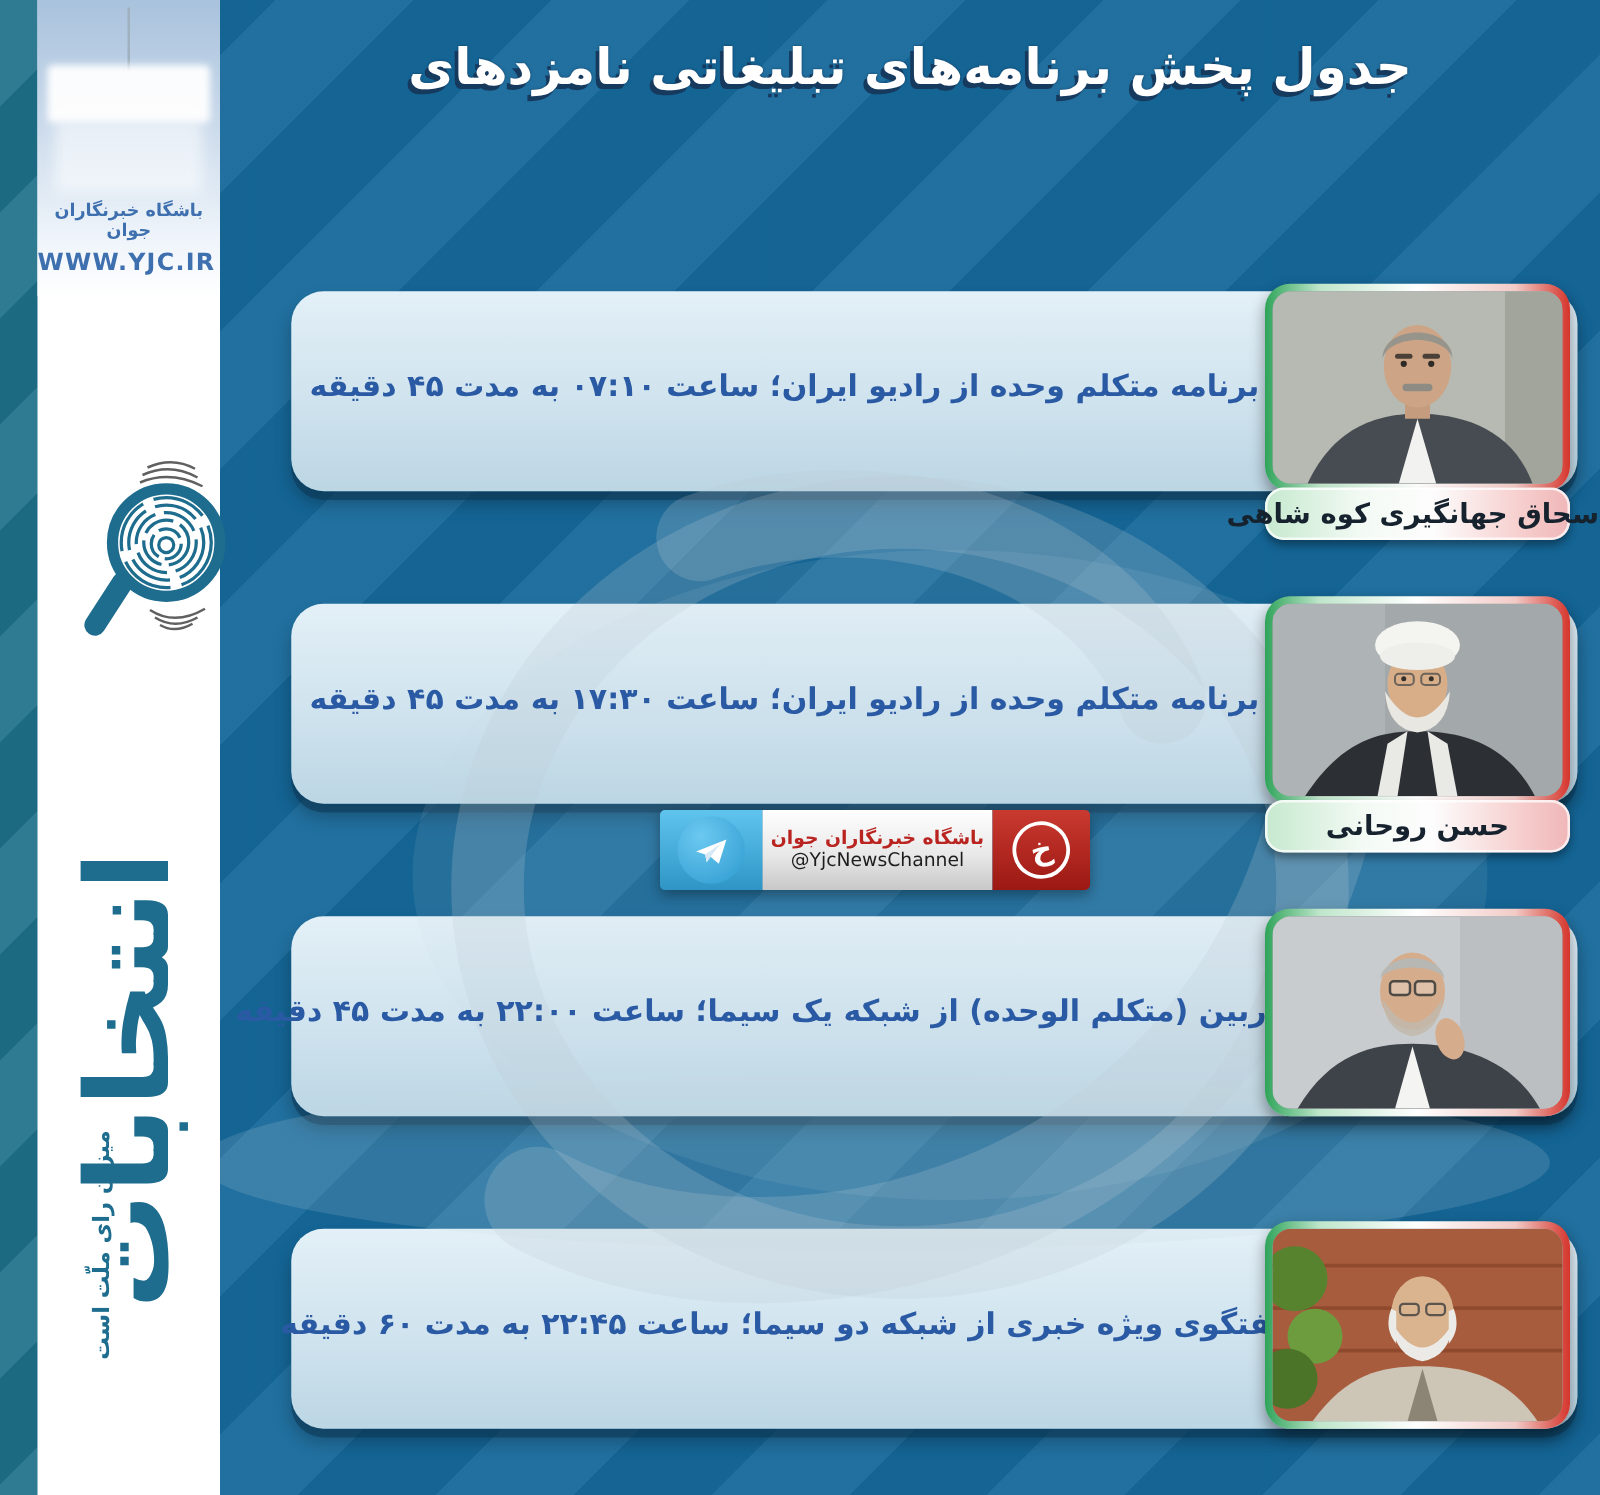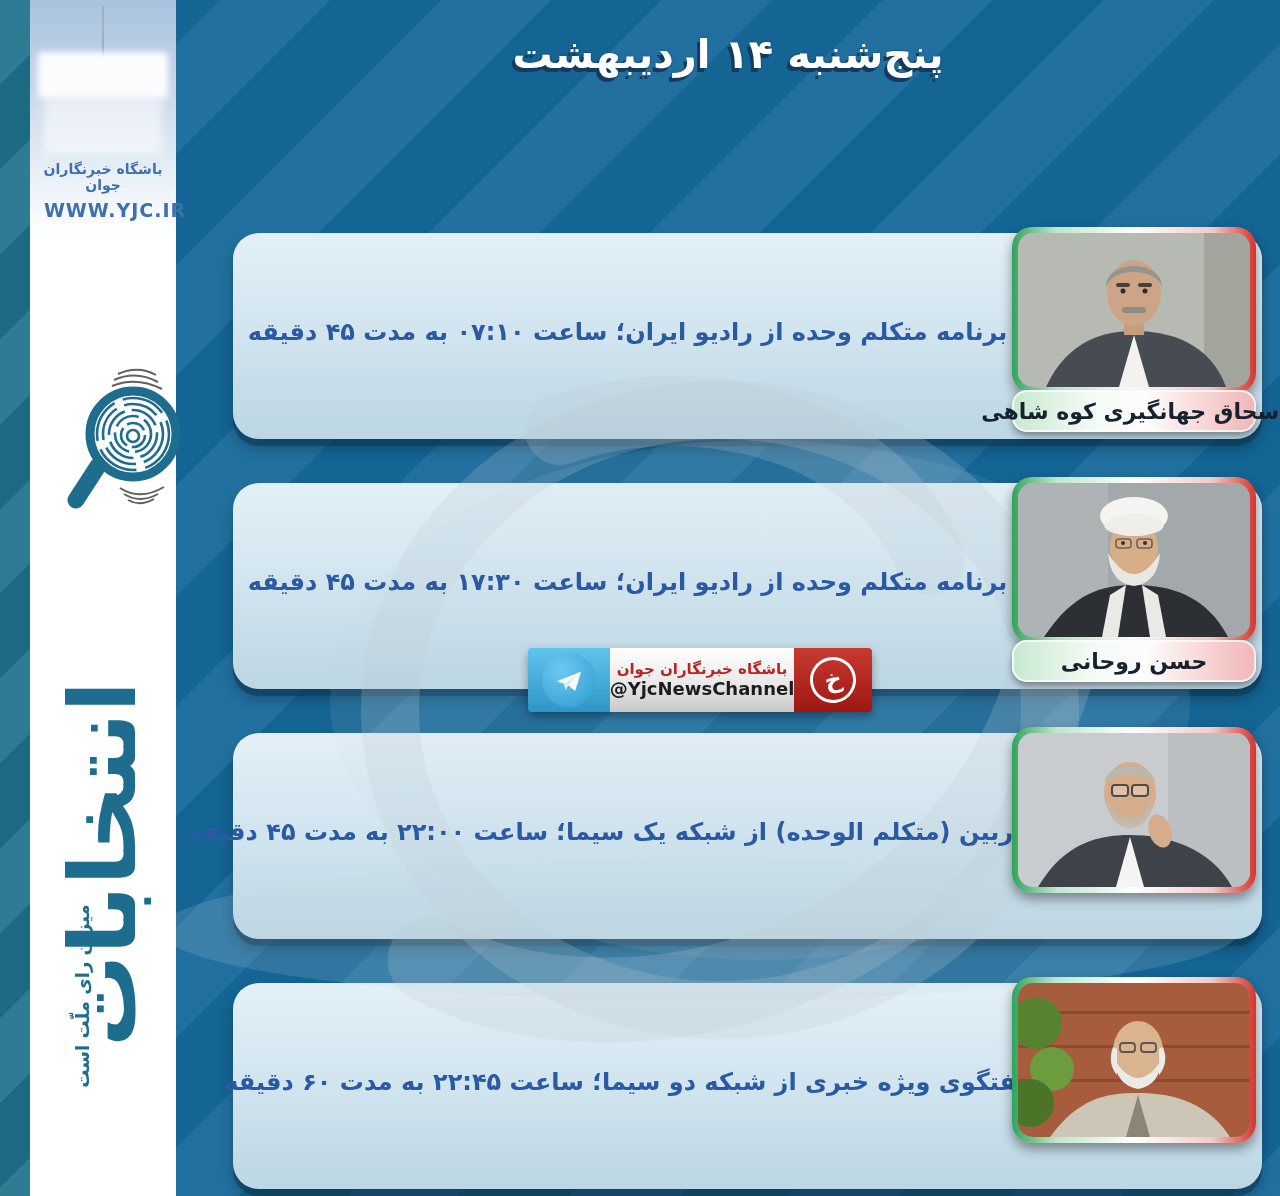--- a/index.html
+++ b/index.html
@@ -15,21 +15,21 @@
     background-image:repeating-linear-gradient(135deg,rgba(255,255,255,.08) 0 60px,rgba(0,0,0,.05) 60px 120px);}
   .sidecol{position:absolute;left:30px;top:0;width:146px;height:100%;background:#ffffff;z-index:8;}
 
   .logo-panel{position:absolute;left:0;top:0;width:146px;height:237px;
     background:linear-gradient(180deg,#a9c2dd 0%,#c9d9ea 40%,#eef4fa 80%,#ffffff 100%);}
   .antenna{position:absolute;left:72px;top:6px;width:2px;height:52px;background:#9fb0bf;}
   .logo-blur-a{position:absolute;left:8px;top:52px;width:130px;height:46px;background:#ffffff;filter:blur(3px);opacity:.95;border-radius:4px;}
   .logo-blur-b{position:absolute;left:14px;top:96px;width:118px;height:58px;background:#ffffff;filter:blur(5px);opacity:.55;border-radius:4px;}
   .agency-name{position:absolute;left:0;width:146px;bottom:44px;text-align:center;
     color:#3e6fae;font-size:14px;font-weight:bold;direction:rtl;}
-  .agency-url{position:absolute;left:0;width:170px;bottom:16px;text-align:center;
+  .agency-url{position:absolute;left:0;width:170px;bottom:16px;
     color:#3e6fae;font-size:19px;font-weight:bold;letter-spacing:1px;margin-top:20px;}
 
   .magnifier{position:absolute;left:36px;top:362px;}
 
   .elections-wrap{position:absolute;left:30px;top:638px;width:146px;height:452px;z-index:9;}
   .elections-word{position:absolute;top:50%;left:50%;white-space:nowrap;
     transform:translate(-50%,-50%) rotate(-90deg);
     font-size:92px;font-weight:bold;color:#1e6d8e;letter-spacing:-2px;direction:rtl;}
   .slogan-wrap{position:absolute;left:62px;top:896px;width:40px;height:200px;z-index:10;}
   .slogan-text{position:absolute;top:50%;left:50%;white-space:nowrap;
@@ -38,21 +38,21 @@
 
   
   .header{position:absolute;left:176px;top:26px;width:1104px;text-align:center;z-index:4;direction:rtl;}
   .title-line{color:#ffffff;font-size:40px;font-weight:bold;line-height:57px;
     text-shadow:-3px 4px 0 #16395e, 0 0 2px #16395e;}
 
   
   .watermark{position:absolute;left:0;top:0;z-index:3;pointer-events:none;}
 
   
-  .row{position:absolute;left:233px;width:1029px;height:206px;}
+  .row{position:absolute;left:233px;width:1029px;height:160px;}
   .row1{top:233px}.row2{top:483px}.row3{top:733px}.row4{top:983px}
 
   .bubble{position:absolute;inset:0;border-radius:26px;z-index:2;
     background:linear-gradient(180deg,#e3f0f7 0%,#cfe3ee 55%,#bcd6e4 100%);
     box-shadow:0 7px 0 rgba(13,54,84,.55), 0 10px 14px rgba(0,0,0,.25);}
   .rowtext{position:absolute;left:16px;right:256px;top:0;bottom:8px;z-index:4;
     display:flex;align-items:center;justify-content:center;direction:rtl;
     color:#2b5aa4;font-size:24px;font-weight:bold;white-space:nowrap;}
 
   .photoframe{position:absolute;right:6px;top:-6px;width:244px;height:166px;z-index:5;
@@ -72,21 +72,21 @@
   .tg-banner{position:absolute;left:528px;top:648px;width:344px;height:64px;z-index:7;
     display:flex;border-radius:4px;overflow:hidden;box-shadow:0 4px 10px rgba(0,0,0,.35);}
   .tg-blue{width:82px;background:linear-gradient(180deg,#5fc4ee 0%,#2f95c6 100%);
     display:flex;align-items:center;justify-content:center;}
   .tg-circle{width:54px;height:54px;border-radius:50%;
     background:radial-gradient(circle at 35% 30%,#6cc9f0,#2d9ad0);
     display:flex;align-items:center;justify-content:center;}
   .tg-mid{flex:1;background:linear-gradient(180deg,#ffffff 0%,#e9e9e9 55%,#c8c8c8 100%);
     display:flex;flex-direction:column;align-items:center;justify-content:center;line-height:1.18;}
   .tg-title{color:#b92420;font-size:15px;font-weight:bold;direction:rtl;}
-  .tg-handle{color:#1d1d1d;font-size:18px;font-weight:bold;}
+  .tg-handle{color:#1d1d1d;font-size:15px;font-weight:normal;}
   .tg-red{width:78px;background:linear-gradient(180deg,#c93a30 0%,#9c1813 100%);
     display:flex;align-items:center;justify-content:center;}
   .emblem{width:46px;height:46px;border-radius:50%;border:3px solid #ffffff;
     display:flex;align-items:center;justify-content:center;
     color:#ffffff;font-size:24px;font-weight:bold;transform:rotate(-12deg);}
 </style>
 </head>
 <body>
 
 <div class="stage">
@@ -136,21 +136,21 @@
   </div>
 
   <div class="elections-wrap">
     <span class="elections-word">انتخابات</span>
   </div>
   <div class="slogan-wrap">
     <span class="slogan-text">میزان رای ملّت است</span>
   </div>
 
   <div class="header">
-    <div class="title-line">پنج‌شنبه ۱۴ اردیبهشت</div>
+    <div class="title-line">جدول پخش برنامه‌های تبلیغاتی نامزدهای</div>
   </div>
 
   <section class="row row1">
     <div class="bubble"></div>
     <p class="rowtext">برنامه متکلم وحده از رادیو ایران؛ ساعت ۰۷:۱۰ به مدت ۴۵ دقیقه</p>
     <figure class="photoframe" style="margin:0">
       <div class="photoinner">
         <svg viewBox="0 0 232 154" preserveAspectRatio="xMidYMid slice">
           <rect width="232" height="154" fill="#b7bab2"></rect>
           <rect x="186" width="46" height="154" fill="#a2a59c"></rect>

